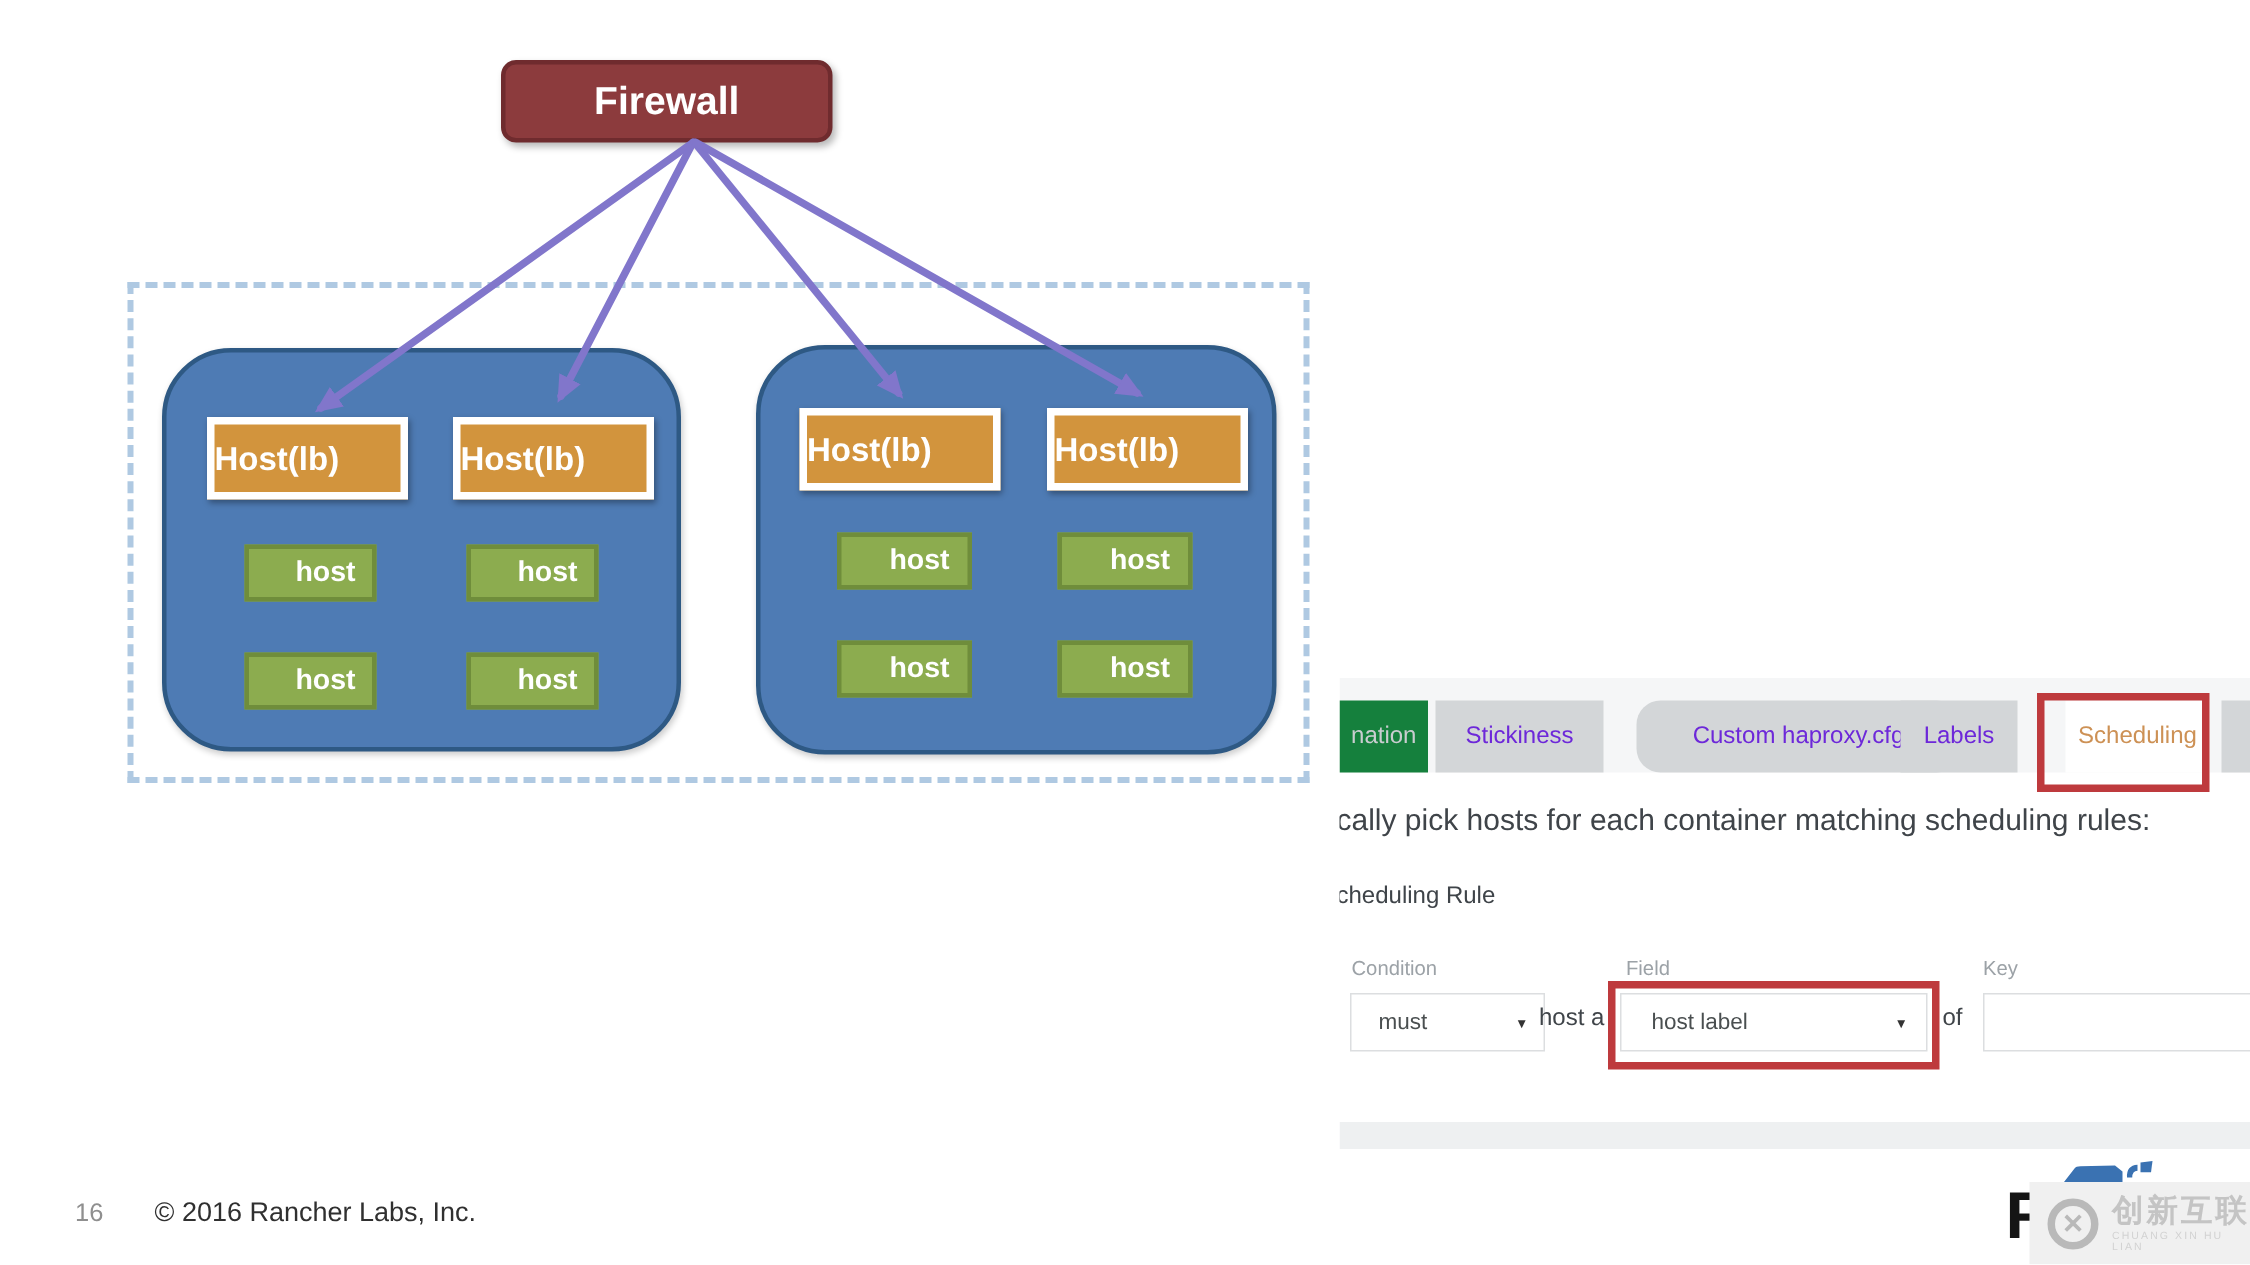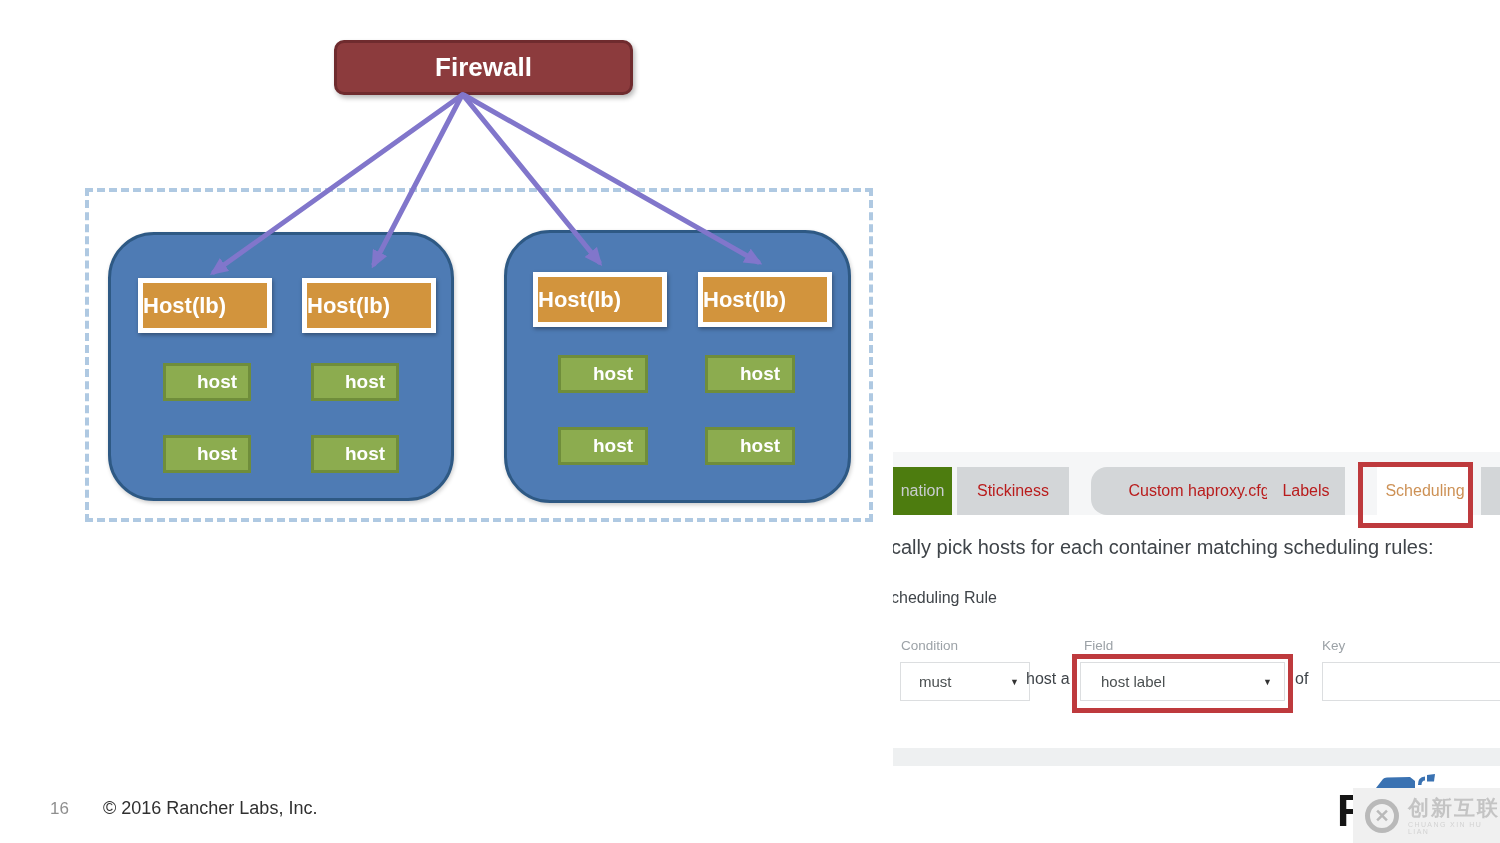--- a/index.html
+++ b/index.html
@@ -3,21 +3,21 @@
 <meta charset="utf-8">
 <style>
   html,body { margin:0; padding:0; background:#fff; }
   .stage {
     position:relative; width:1500px; height:843px; background:#ffffff;
     font-family:"Liberation Sans", sans-serif; overflow:hidden;
   }
 
   
   .firewall {
-    position:absolute; left:334px; top:40px; width:299px; height:55px;
+    position:absolute; left:334px; top:40px; width:221px; height:55px;
     background:#8C3B3D; border:3px solid #6F2B2E; border-radius:10px;
     box-sizing:border-box; display:flex; align-items:center; justify-content:center;
     color:#fff; font-size:26px; font-weight:bold;
     box-shadow:2px 3px 5px rgba(0,0,0,.28);
   }
   .dashed-zone {
     position:absolute; left:85px; top:188px; width:788px; height:334px;
     border:4px dashed #AFC9E2; box-sizing:border-box;
   }
   .cluster {
@@ -40,25 +40,25 @@
   }
   .arrows { position:absolute; left:0; top:0; z-index:5; pointer-events:none; }
 
   
   .ui-shot {
     position:absolute; left:893px; top:452px; width:607px; height:314px;
     background:#fff; overflow:hidden;
   }
   .tab-strip { position:absolute; left:0; top:0; width:607px; height:63px; background:#F5F6F7; }
   .tab {
-    position:absolute; top:15px; height:48px; background:#D3D6D8; color:#b91c1c;
+    position:absolute; top:15px; height:48px; background:#D3D6D8; color:#6d28d9;
     font-size:16px; display:flex; align-items:center; justify-content:center;
     white-space:nowrap; cursor:pointer;
   }
-  .tab.muted  { background:#4d7c0f; color:#C9CDD0; }
+  .tab.muted  { background:#15803d; color:#C9CDD0; }
   .tab.active { background:#ffffff; color:#CD9155; }
   .tab-frame {
     position:absolute; left:465px; top:10px; width:115px; height:66px;
     border:5px solid #BE3A3D; box-sizing:border-box; z-index:3;
   }
   .desc  { position:absolute; left:-2px; top:84px;  font-size:20px; color:#3F4449; }
   .rule-title { position:absolute; left:-2px; top:137px; font-size:16px; color:#3F4449; }
   .fieldlabel { position:absolute; top:186px; font-size:13.5px; color:#9CA2A7; }
   .select, .text-input {
     position:absolute; top:210px; height:39px; background:#fff;

